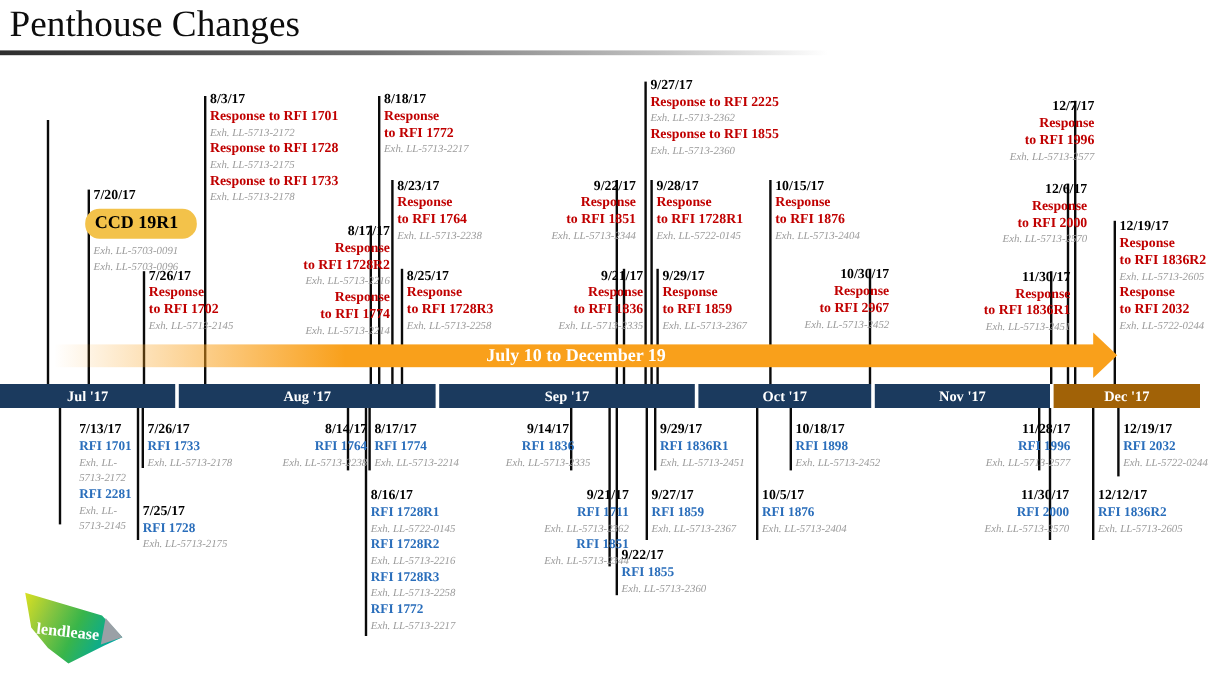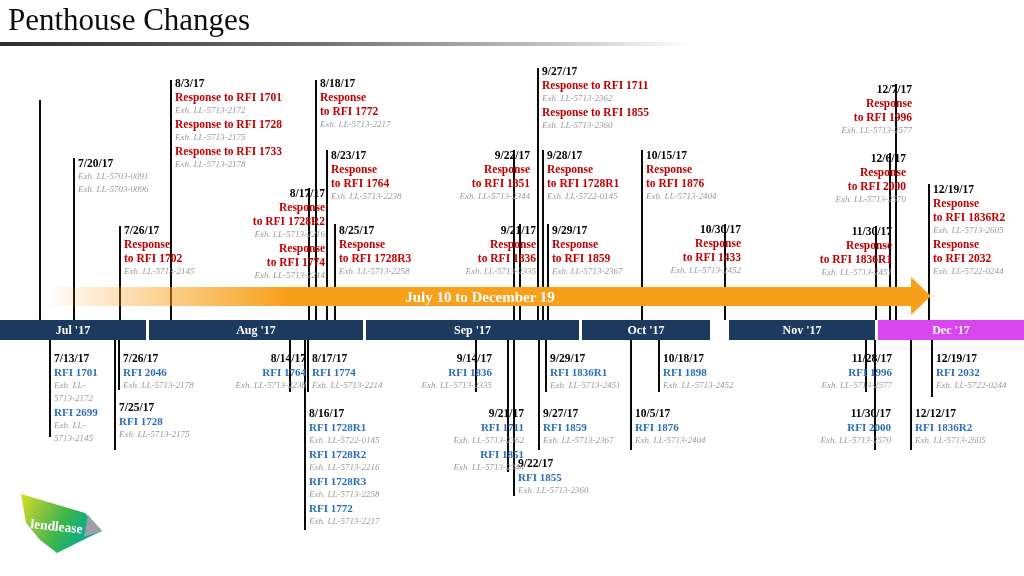--- a/index.html
+++ b/index.html
@@ -65,20 +65,21 @@
       <polygon points="13,18 77,37 94,55 79,62 49,77 32,64 18,47" fill="url(#llg)"></polygon>
       <polygon points="80,39 94,55 76,61" fill="#9aa0a6"></polygon>
       <text x="22" y="52" transform="rotate(6 22 52)" fill="#ffffff" font-size="13.5" font-weight="bold">lendlease</text>
     </svg>
   </div>
 
 <div class="vline" style="left: 39px; top: 100px; height: 220px;"></div>
     <div class="vline" style="left: 73px; top: 158px; height: 162px;"></div>
     <div class="ev left" style="top: 156px; left: 78px;">
       <div class="r r-date">7/20/17</div>
+      <div class="r r-ccd"><span class="pill">CCD 19R1</span></div>
       <div class="r r-exh">Exh. LL-5703-0091</div>
       <div class="r r-exh">Exh. LL-5703-0096</div>
     </div>
     <div class="vline" style="left: 119px; top: 226px; height: 94px;"></div>
     <div class="ev left" style="top: 223px; left: 124px;">
       <div class="r r-date">7/26/17</div>
       <div class="r r-red">Response</div>
       <div class="r r-red">to RFI 1702</div>
       <div class="r r-exh">Exh. LL-5713-2145</div>
     </div>
@@ -133,21 +134,21 @@
     <div class="vline" style="left: 519px; top: 224px; height: 96px;"></div>
     <div class="ev right" style="top: 223px; right: 508px;">
       <div class="r r-date">9/21/17</div>
       <div class="r r-red">Response</div>
       <div class="r r-red">to RFI 1836</div>
       <div class="r r-exh">Exh. LL-5713-2335</div>
     </div>
     <div class="vline" style="left: 537px; top: 68px; height: 252px;"></div>
     <div class="ev left" style="top: 64px; left: 542px;">
       <div class="r r-date">9/27/17</div>
-      <div class="r r-red">Response to RFI 1711</div>
+      <div class="r r-red">Response to RFI 2225</div>
       <div class="r r-exh">Exh. LL-5713-2362</div>
       <div class="r r-red">Response to RFI 1855</div>
       <div class="r r-exh">Exh. LL-5713-2360</div>
     </div>
     <div class="vline" style="left: 542px; top: 150px; height: 170px;"></div>
     <div class="ev left" style="top: 148px; left: 547px;">
       <div class="r r-date">9/28/17</div>
       <div class="r r-red">Response</div>
       <div class="r r-red">to RFI 1728R1</div>
       <div class="r r-exh">Exh. LL-5722-0145</div>
@@ -163,21 +164,21 @@
     <div class="ev left" style="top: 148px; left: 646px;">
       <div class="r r-date">10/15/17</div>
       <div class="r r-red">Response</div>
       <div class="r r-red">to RFI 1876</div>
       <div class="r r-exh">Exh. LL-5713-2404</div>
     </div>
     <div class="vline" style="left: 724px; top: 224px; height: 96px;"></div>
     <div class="ev right" style="top: 222px; right: 303px;">
       <div class="r r-date">10/30/17</div>
       <div class="r r-red">Response</div>
-      <div class="r r-red">to RFI 1433</div>
+      <div class="r r-red">to RFI 2967</div>
       <div class="r r-exh">Exh. LL-5713-2452</div>
     </div>
     <div class="vline" style="left: 895px; top: 84px; height: 236px;"></div>
     <div class="ev right" style="top: 82px; right: 132px;">
       <div class="r r-date">12/7/17</div>
       <div class="r r-red">Response</div>
       <div class="r r-red">to RFI 1996</div>
       <div class="r r-exh">Exh. LL-5713-2577</div>
     </div>
     <div class="vline" style="left: 889px; top: 153px; height: 167px;"></div>
@@ -198,37 +199,37 @@
     <div class="ev left" style="top: 182px; left: 933px;">
       <div class="r r-date">12/19/17</div>
       <div class="r r-red">Response</div>
       <div class="r r-red">to RFI 1836R2</div>
       <div class="r r-exh">Exh. LL-5713-2605</div>
       <div class="r r-red">Response</div>
       <div class="r r-red">to RFI 2032</div>
       <div class="r r-exh">Exh. LL-5722-0244</div>
     </div>
     <div class="vline" style="left: 49px; top: 340px; height: 97px;"></div>
-    <div class="ev left" style="top: 351px; left: 54px;">
+    <div class="ev left" style="top: 351px; left: 66px;">
       <div class="r r-date">7/13/17</div>
       <div class="r r-blue">RFI 1701</div>
       <div class="r r-exh">Exh. LL-</div>
       <div class="r r-exh">5713-2172</div>
-      <div class="r r-blue">RFI 2699</div>
+      <div class="r r-blue">RFI 2281</div>
       <div class="r r-exh">Exh. LL-</div>
       <div class="r r-exh">5713-2145</div>
     </div>
     <div class="vline" style="left: 118px; top: 340px; height: 50px;"></div>
     <div class="ev left" style="top: 351px; left: 123px;">
       <div class="r r-date">7/26/17</div>
-      <div class="r r-blue">RFI 2046</div>
+      <div class="r r-blue">RFI 1733</div>
       <div class="r r-exh">Exh. LL-5713-2178</div>
     </div>
     <div class="vline" style="left: 114px; top: 340px; height: 110px;"></div>
-    <div class="ev left" style="top: 400px; left: 119px;">
+    <div class="ev left" style="top: 419px; left: 119px;">
       <div class="r r-date">7/25/17</div>
       <div class="r r-blue">RFI 1728</div>
       <div class="r r-exh">Exh. LL-5713-2175</div>
     </div>
     <div class="vline" style="left: 289px; top: 340px; height: 52px;"></div>
     <div class="ev right" style="top: 351px; right: 738px;">
       <div class="r r-date">8/14/17</div>
       <div class="r r-blue">RFI 1764</div>
       <div class="r r-exh">Exh. LL-5713-2238</div>
     </div>
@@ -244,21 +245,21 @@
       <div class="r r-blue">RFI 1728R1</div>
       <div class="r r-exh">Exh. LL-5722-0145</div>
       <div class="r r-blue">RFI 1728R2</div>
       <div class="r r-exh">Exh. LL-5713-2216</div>
       <div class="r r-blue">RFI 1728R3</div>
       <div class="r r-exh">Exh. LL-5713-2258</div>
       <div class="r r-blue">RFI 1772</div>
       <div class="r r-exh">Exh. LL-5713-2217</div>
     </div>
     <div class="vline" style="left: 475px; top: 340px; height: 52px;"></div>
-    <div class="ev right" style="top: 351px; right: 552px;">
+    <div class="ev right" style="top: 351px; right: 552px; text-align: center;">
       <div class="r r-date">9/14/17</div>
       <div class="r r-blue">RFI 1836</div>
       <div class="r r-exh">Exh. LL-5713-2335</div>
     </div>
     <div class="vline" style="left: 507px; top: 340px; height: 132px;"></div>
     <div class="ev right" style="top: 406px; right: 520px;">
       <div class="r r-date">9/21/17</div>
       <div class="r r-blue">RFI 1711</div>
       <div class="r r-exh">Exh. LL-5713-2362</div>
       <div class="r r-blue">RFI 1851</div>
@@ -320,22 +321,22 @@
     </div>
     <div class="mseg" style="left: 0px; width: 146px; background: rgb(27, 58, 94);">
       <span class="mlabel">Jul '17</span>
     </div>
     <div class="mseg" style="left: 149px; width: 214px; background: rgb(27, 58, 94);">
       <span class="mlabel">Aug '17</span>
     </div>
     <div class="mseg" style="left: 366px; width: 213px; background: rgb(27, 58, 94);">
       <span class="mlabel">Sep '17</span>
     </div>
-    <div class="mseg" style="left: 582px; width: 128px; background: rgb(27, 58, 94);">
+    <div class="mseg" style="left: 582px; width: 144px; background: rgb(27, 58, 94);">
       <span class="mlabel">Oct '17</span>
     </div>
     <div class="mseg" style="left: 729px; width: 146px; background: rgb(27, 58, 94);">
       <span class="mlabel">Nov '17</span>
     </div>
-    <div class="mseg" style="left: 878px; width: 146px; background: #d946ef;">
+    <div class="mseg" style="left: 878px; width: 122px; background: #a16207;">
       <span class="mlabel">Dec '17</span>
     </div>
   </div>
 
 </body></html>

